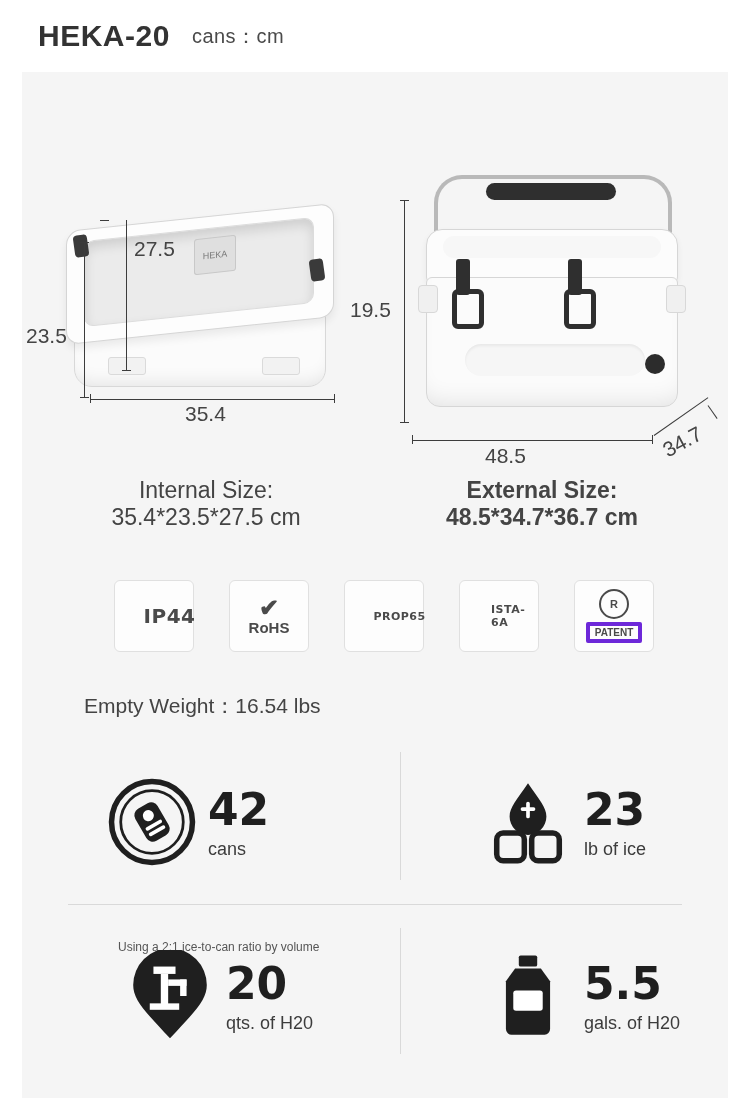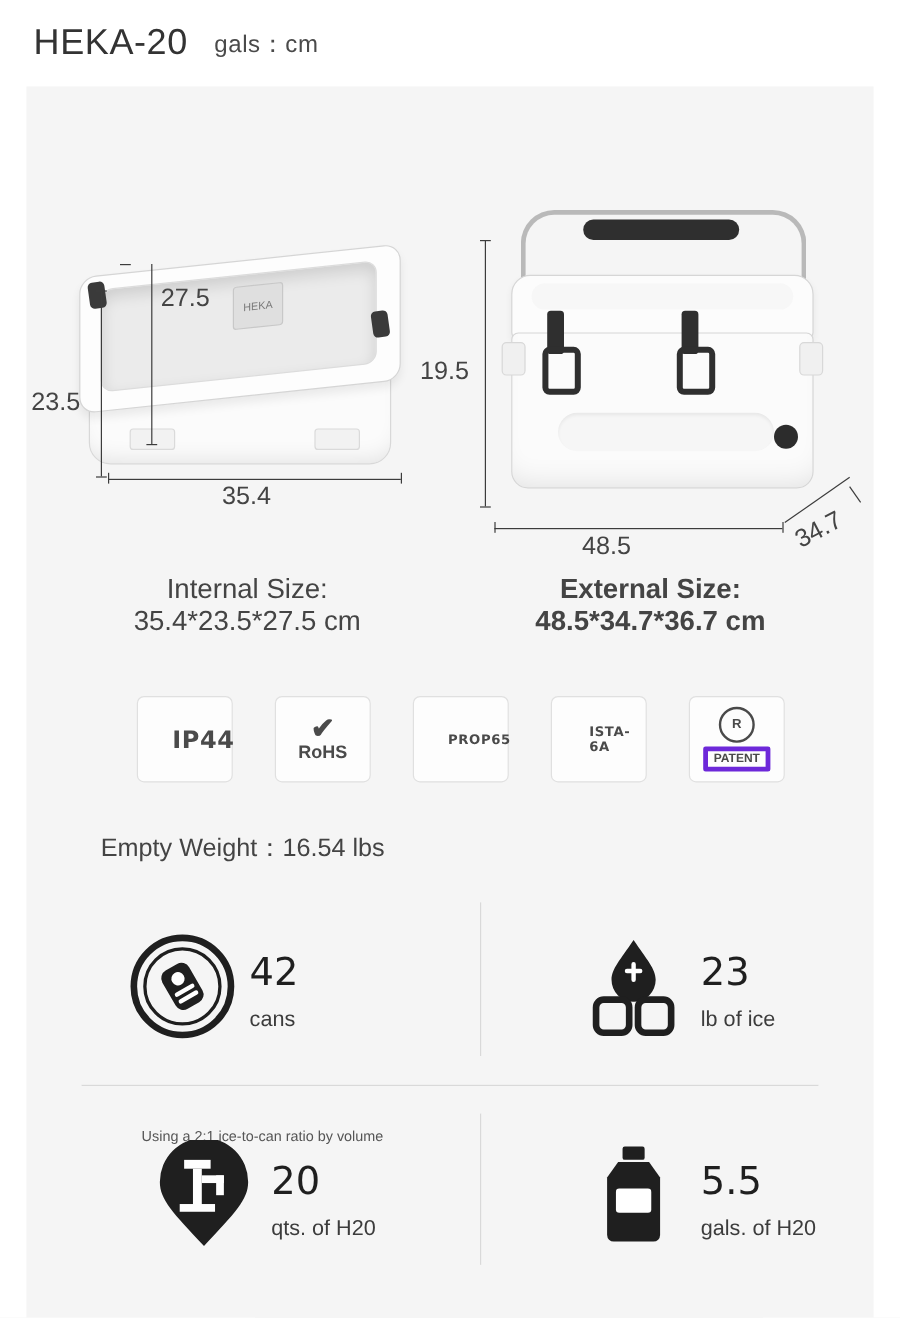--- a/index.html
+++ b/index.html
@@ -28,21 +28,22 @@
     height: 72px;
     display: flex;
     align-items: center;
     padding-left: 28px;
     box-sizing: border-box;
   }
   .model-title {
     font-size: 30px;
     color: #333333;
     letter-spacing: 0.5px;
-    font-weight: 400;
+    font-weight: 700;
+    margin-left: 10px;
   }
   .unit-label {
     font-size: 20px;
     color: #4a4a4a;
     margin-left: 22px;
     letter-spacing: 0.5px;
   }
   
   .body-panel {
     position: absolute;
@@ -380,22 +381,22 @@
     height: 104px;
     display: flex;
     align-items: center;
     justify-content: center;
     flex: none;
   }
   .cap-right-block {
     margin-left: 4px;
   }
   .cap-num {
-    font-size: 32px;
-    font-weight: normal;
+    font-size: 44px;
+    font-weight: bold;
     color: #1f1f1f;
     line-height: 50px;
     font-family: "DejaVu Sans", sans-serif;
   }
   .cap-unit {
     font-size: 18px;
     color: #3c3c3c;
     margin-top: 4px;
   }
   .cap-note {
@@ -406,21 +407,21 @@
     color: #555555;
   }
 </style>
 </head>
 <body>
 
 <div class="page">
 
   <div class="header">
     <span class="model-title">HEKA-20</span>
-    <span class="unit-label">gals：cm</span>
+    <span class="unit-label">cans：cm</span>
   </div>
 
   <div class="body-panel">
 
     <div class="product-area">
 
       <div class="cooler-open">
         <div class="open-body"></div>
         <div class="open-rim"></div>
         <div class="open-cavity"></div>

